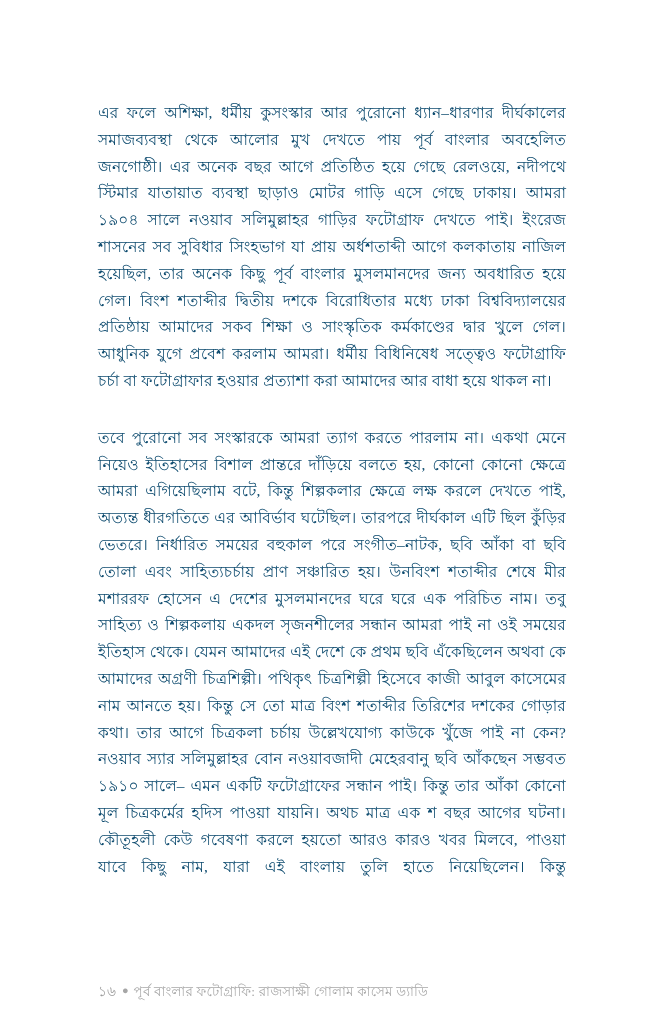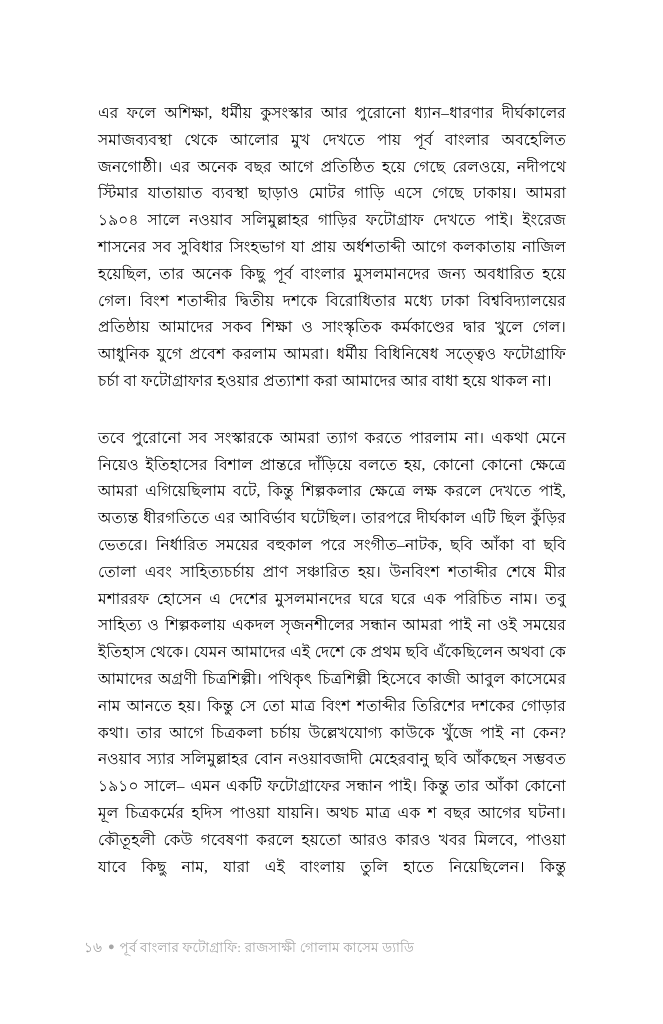--- a/index.html
+++ b/index.html
@@ -25,41 +25,41 @@
     left: 98px;
     top: 100px;
     width: 468px;
   }
 
   .para {
     margin: 0 0 0 0;
     text-align: justify;
     text-align-last: left;
     text-justify: inter-word;
-    color: #000000;
+    color: #0c4a6e;
     font-size: 15.4px;
     line-height: 26.8px;
     letter-spacing: 0.15px;
     word-spacing: 0.4px;
     hyphens: none;
   }
 
   .para + .para {
     margin-top: 30px;
   }
 
   
   .para.continues {
     text-align-last: justify;
   }
 
   
   .footer {
     position: absolute;
-    left: 84px;
+    left: 98px;
     top: 938px;
     width: 468px;
     display: flex;
     align-items: baseline;
     gap: 0;
     color: #a6a6a6;
     font-size: 13.6px;
     line-height: 20px;
     white-space: nowrap;
   }
@@ -74,20 +74,21 @@
     font-size: 11px;
     padding: 0 5px 0 6px;
     position: relative;
     top: -2px;
   }
 
   .footer .book-title {
     color: #a8a8a8;
     font-size: 13.4px;
     letter-spacing: 0.2px;
+    margin-top: 44px;
   }
 </style>
 </head>
 <body>
 
 <div class="page">
 
   <div class="text-column">
     <p class="para">এর ফলে অশিক্ষা, ধর্মীয় কুসংস্কার আর পুরোনো ধ্যান–ধারণার দীর্ঘকালের সমাজব্যবস্থা থেকে আলোর মুখ দেখতে পায় পূর্ব বাংলার অবহেলিত জনগোষ্ঠী। এর অনেক বছর আগে প্রতিষ্ঠিত হয়ে গেছে রেলওয়ে, নদীপথে স্টিমার যাতায়াত ব্যবস্থা ছাড়াও মোটর গাড়ি এসে গেছে ঢাকায়। আমরা ১৯০৪ সালে নওয়াব সলিমুল্লাহর গাড়ির ফটোগ্রাফ দেখতে পাই। ইংরেজ শাসনের সব সুবিধার সিংহভাগ যা প্রায় অর্ধশতাব্দী আগে কলকাতায় নাজিল হয়েছিল, তার অনেক কিছু পূর্ব বাংলার মুসলমানদের জন্য অবধারিত হয়ে গেল। বিংশ শতাব্দীর দ্বিতীয় দশকে বিরোধিতার মধ্যে ঢাকা বিশ্ববিদ্যালয়ের প্রতিষ্ঠায় আমাদের সকব শিক্ষা ও সাংস্কৃতিক কর্মকাণ্ডের দ্বার খুলে গেল। আধুনিক যুগে প্রবেশ করলাম আমরা। ধর্মীয় বিধিনিষেধ সত্ত্বেও ফটোগ্রাফি চর্চা বা ফটোগ্রাফার হওয়ার প্রত্যাশা করা আমাদের আর বাধা হয়ে থাকল না।</p>
     <p class="para continues">তবে পুরোনো সব সংস্কারকে আমরা ত্যাগ করতে পারলাম না। একথা মেনে নিয়েও ইতিহাসের বিশাল প্রান্তরে দাঁড়িয়ে বলতে হয়, কোনো কোনো ক্ষেত্রে আমরা এগিয়েছিলাম বটে, কিন্তু শিল্পকলার ক্ষেত্রে লক্ষ করলে দেখতে পাই, অত্যন্ত ধীরগতিতে এর আবির্ভাব ঘটেছিল। তারপরে দীর্ঘকাল এটি ছিল কুঁড়ির ভেতরে। নির্ধারিত সময়ের বহুকাল পরে সংগীত–নাটক, ছবি আঁকা বা ছবি তোলা এবং সাহিত্যচর্চায় প্রাণ সঞ্চারিত হয়। উনবিংশ শতাব্দীর শেষে মীর মশাররফ হোসেন এ দেশের মুসলমানদের ঘরে ঘরে এক পরিচিত নাম। তবু সাহিত্য ও শিল্পকলায় একদল সৃজনশীলের সন্ধান আমরা পাই না ওই সময়ের ইতিহাস থেকে। যেমন আমাদের এই দেশে কে প্রথম ছবি এঁকেছিলেন অথবা কে আমাদের অগ্রণী চিত্রশিল্পী। পথিকৃৎ চিত্রশিল্পী হিসেবে কাজী আবুল কাসেমের নাম আনতে হয়। কিন্তু সে তো মাত্র বিংশ শতাব্দীর তিরিশের দশকের গোড়ার কথা। তার আগে চিত্রকলা চর্চায় উল্লেখযোগ্য কাউকে খুঁজে পাই না কেন? নওয়াব স্যার সলিমুল্লাহর বোন নওয়াবজাদী মেহেরবানু ছবি আঁকছেন সম্ভবত ১৯১০ সালে– এমন একটি ফটোগ্রাফের সন্ধান পাই। কিন্তু তার আঁকা কোনো মূল চিত্রকর্মের হদিস পাওয়া যায়নি। অথচ মাত্র এক শ বছর আগের ঘটনা। কৌতূহলী কেউ গবেষণা করলে হয়তো আরও কারও খবর মিলবে, পাওয়া যাবে কিছু নাম, যারা এই বাংলায় তুলি হাতে নিয়েছিলেন। কিন্তু</p>

